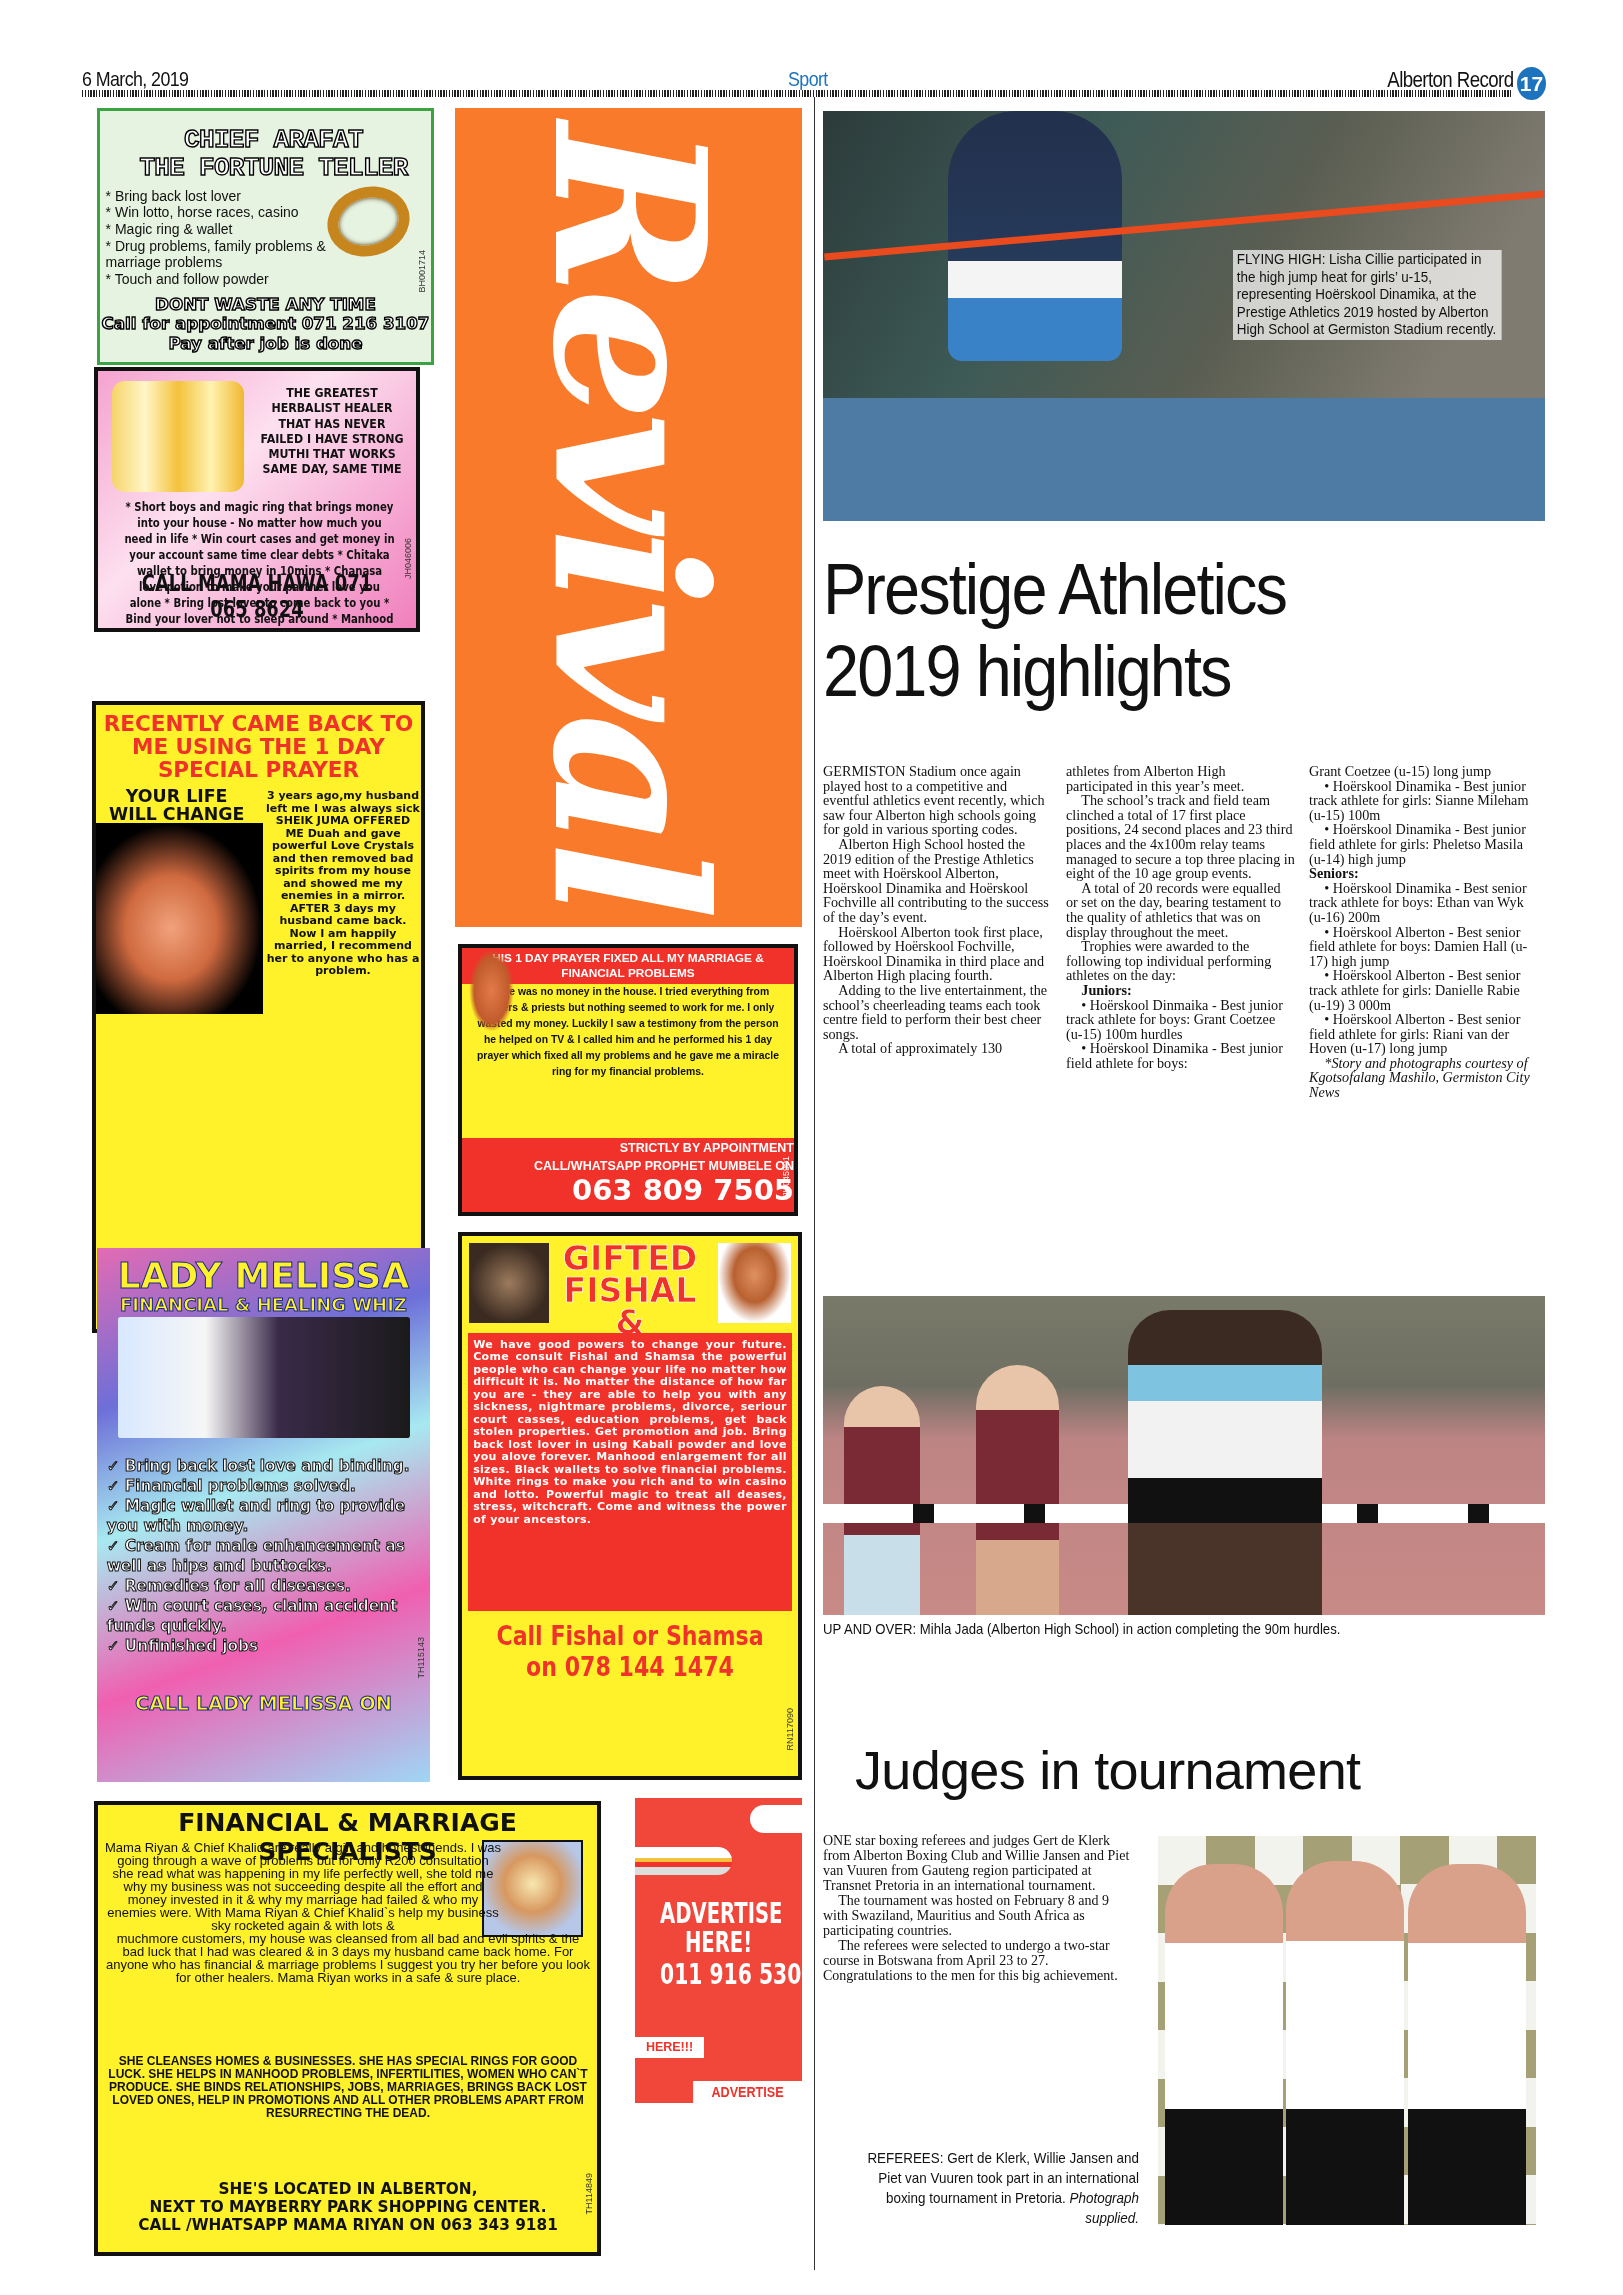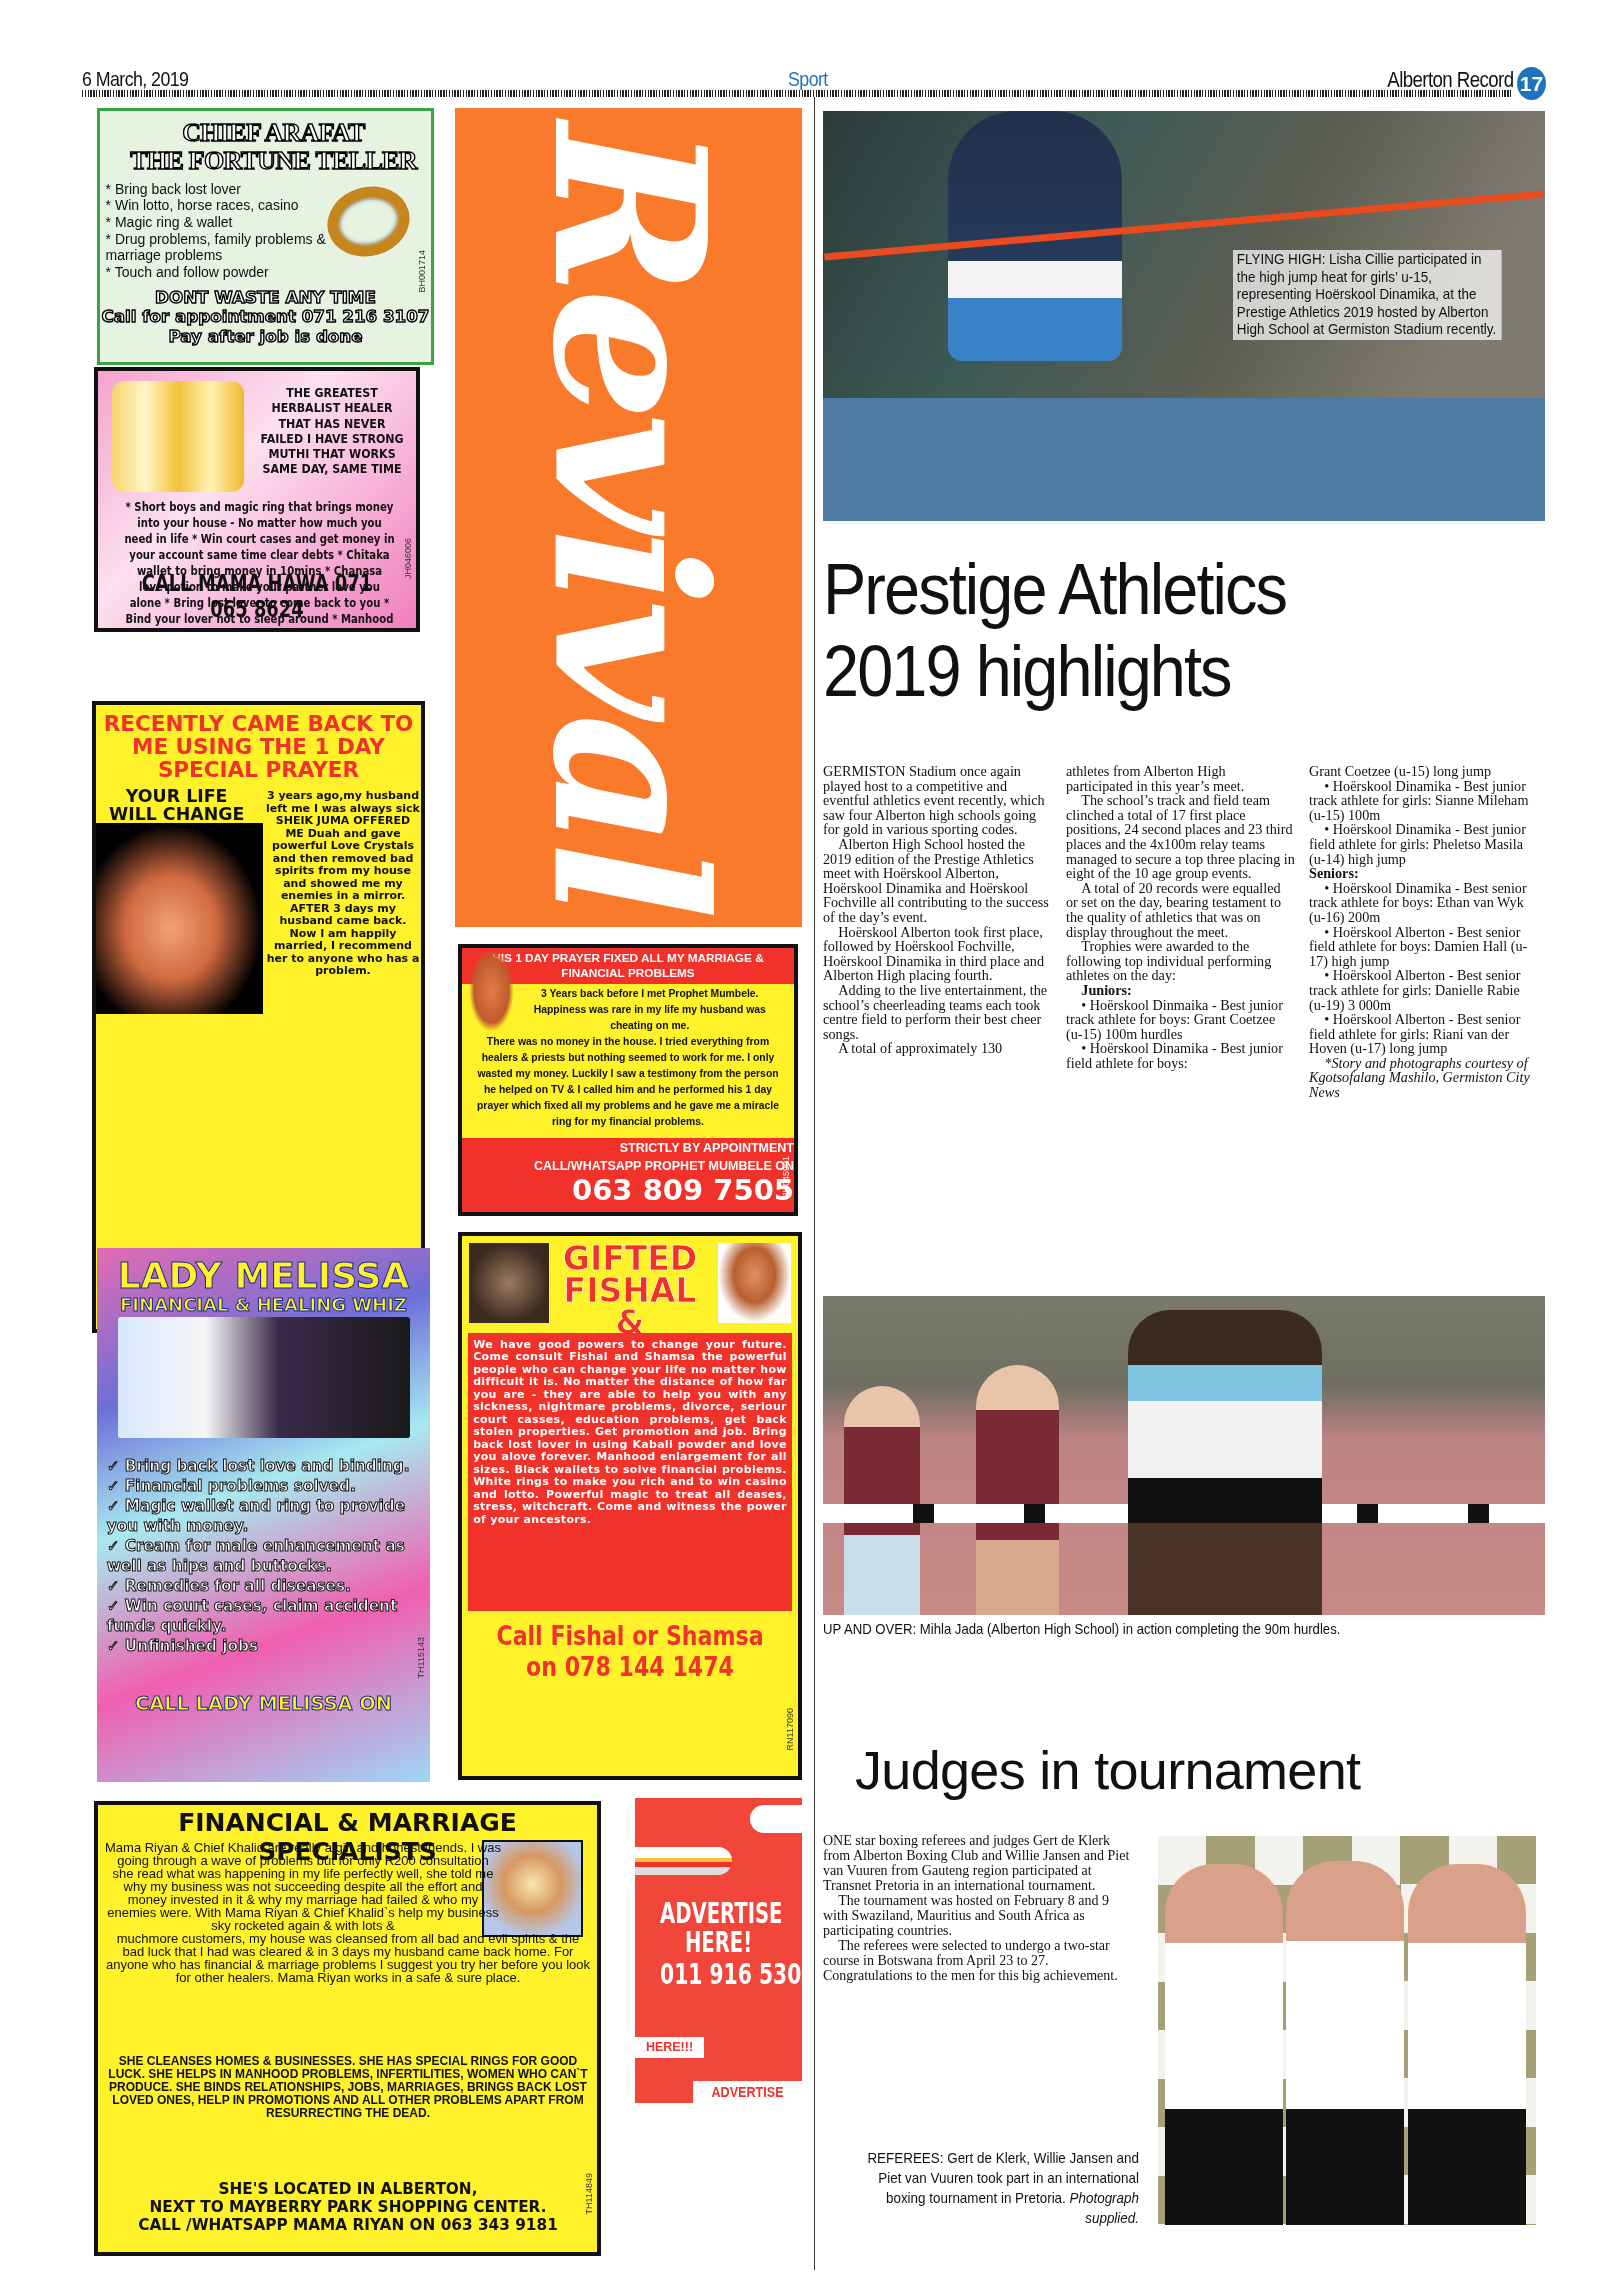--- a/index.html
+++ b/index.html
@@ -16,21 +16,21 @@
   .hdr-rule { left: 82px; top: 90px; width: 1430px; height: 7px;
      background: repeating-linear-gradient(90deg, #222 0 1.4px, #fff 1.4px 2.8px); }
   .col-divider { left: 814px; top: 97px; width: 1.4px; height: 2173px; background: #333; }
 
   
   .ad { overflow: hidden; text-align: center; }
   .outline-txt { color: #fff; -webkit-text-stroke: 1.4px #000; font-weight: 900; }
 
   
   .ad-arafat { left: 97px; top: 108px; width: 337px; height: 257px; background: #e6f3e0; border: 3.5px solid #3aa445; }
-  .ad-arafat h2 { font-family: Liberation Serif, serif; font-size: 26px; line-height: 28px; margin-top: 8px; letter-spacing: -0.7px; padding-left: 16px; }
+  .ad-arafat h2 { font-family: Liberation Mono, monospace; font-size: 26px; line-height: 28px; margin-top: 15px; letter-spacing: -0.7px; padding-left: 16px; }
   .ad-arafat ul { list-style: none; text-align: left; font-size: 14px; line-height: 16.7px; padding-left: 5.6px; margin-top: 5.6px; width: 229px; }
   .ad-arafat .ring { position: absolute; right: 21px; top: 76px; width: 83px; height: 69px; border-radius: 50%; border: 11px solid #c7851d; box-shadow: inset 0 0 5.6px #4a2a00; transform: rotate(-15deg); }
   .ad-arafat .cta { font-family: "DejaVu Sans", sans-serif; font-size: 16.7px; line-height: 19.4px; margin-top: 7px; }
   .vcode { position: absolute; writing-mode: vertical-rl; transform: rotate(180deg); font-size: 9px; color: #333; }
 
   
   .ad-hawa { left: 94px; top: 367px; width: 326px; height: 265px; background: linear-gradient(135deg, #f5a3cf 0%, #fde0ef 40%, #f07fbd 100%); border: 4.2px solid #111; }
   .ad-hawa .bottles { position: absolute; left: 14px; top: 10.4px; width: 132px; height: 111px; border-radius: 12.5px; background: linear-gradient(90deg, #f7d46a, #fff6c7, #f3c23c, #fff2b0, #f0b830); }
   .ad-hawa h3 { position: absolute; left: 149px; top: 14px; width: 170px; font-family: "DejaVu Sans", sans-serif; font-weight: bold; font-size: 13px; line-height: 15.3px; transform: scaleX(0.85); }
   .ad-hawa .body { position: absolute; left: 7px; top: 128px; width: 309px; font-family: "DejaVu Sans", sans-serif; font-weight: bold; font-size: 11.5px; line-height: 16px; transform: scaleX(0.88); transform-origin: center top; }
@@ -213,21 +213,20 @@
   <div class="vcode" style="right:2.8px; top:368px;">TH114849</div>
 </div>
 
 <div class="abs revival">
   <div class="word">Revival</div>
 </div>
 
 <div class="abs ad ad-mumbele">
   <div class="top">HIS 1 DAY PRAYER FIXED ALL MY MARRIAGE &amp; FINANCIAL PROBLEMS</div>
   <div class="hands"></div>
-  <div class="story">3 Years back before I met Prophet Mumbele. Happiness was rare in my life my husband was cheating on me.</div>
   <div class="story2">There was no money in the house. I tried everything from healers &amp; priests but nothing seemed to work for me. I only wasted my money. Luckily I saw a testimony from the person he helped on TV &amp; I called him and he performed his 1 day prayer which fixed all my problems and he gave me a miracle ring for my financial problems.</div>
   <div class="bot">
     <div class="l1">STRICTLY BY APPOINTMENT</div>
     <div class="l1">CALL/WHATSAPP PROPHET MUMBELE ON</div>
     <div class="num">063 809 7505</div>
   </div>
   <div class="vcode" style="right:2.8px; top:208px; color:#fff;">JH045991</div>
 </div>
 
 <div class="abs ad ad-fishal">

